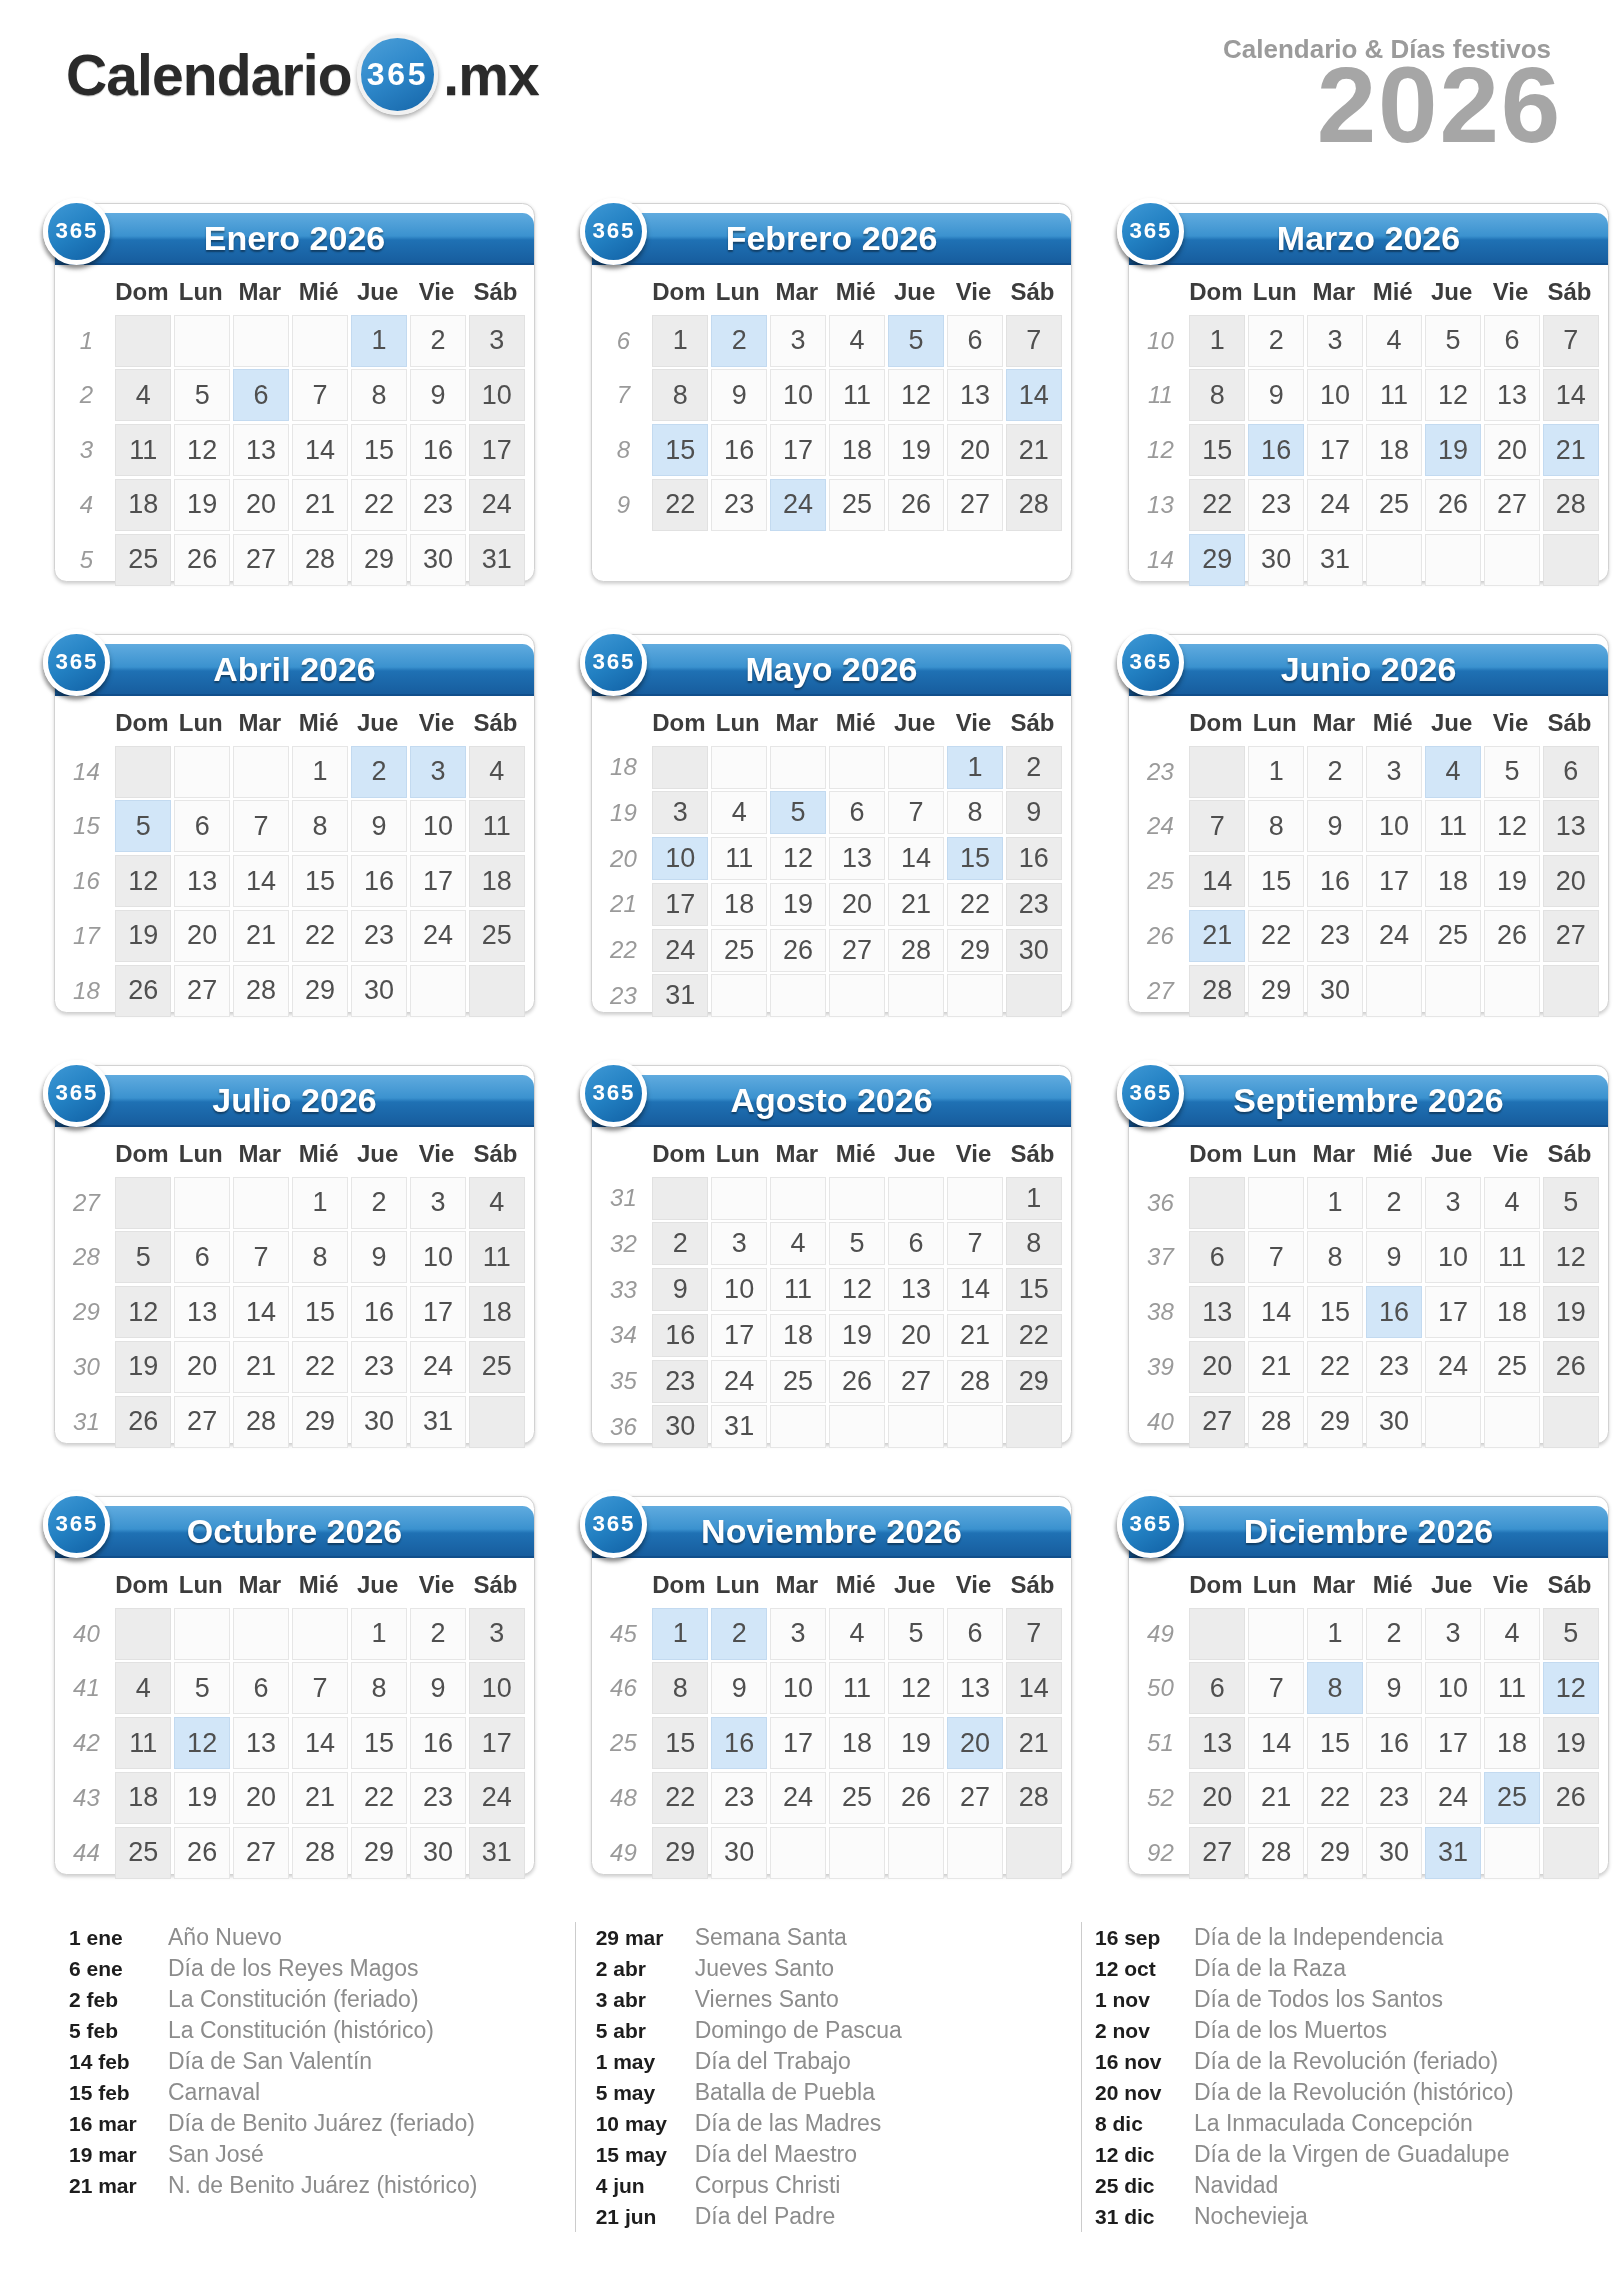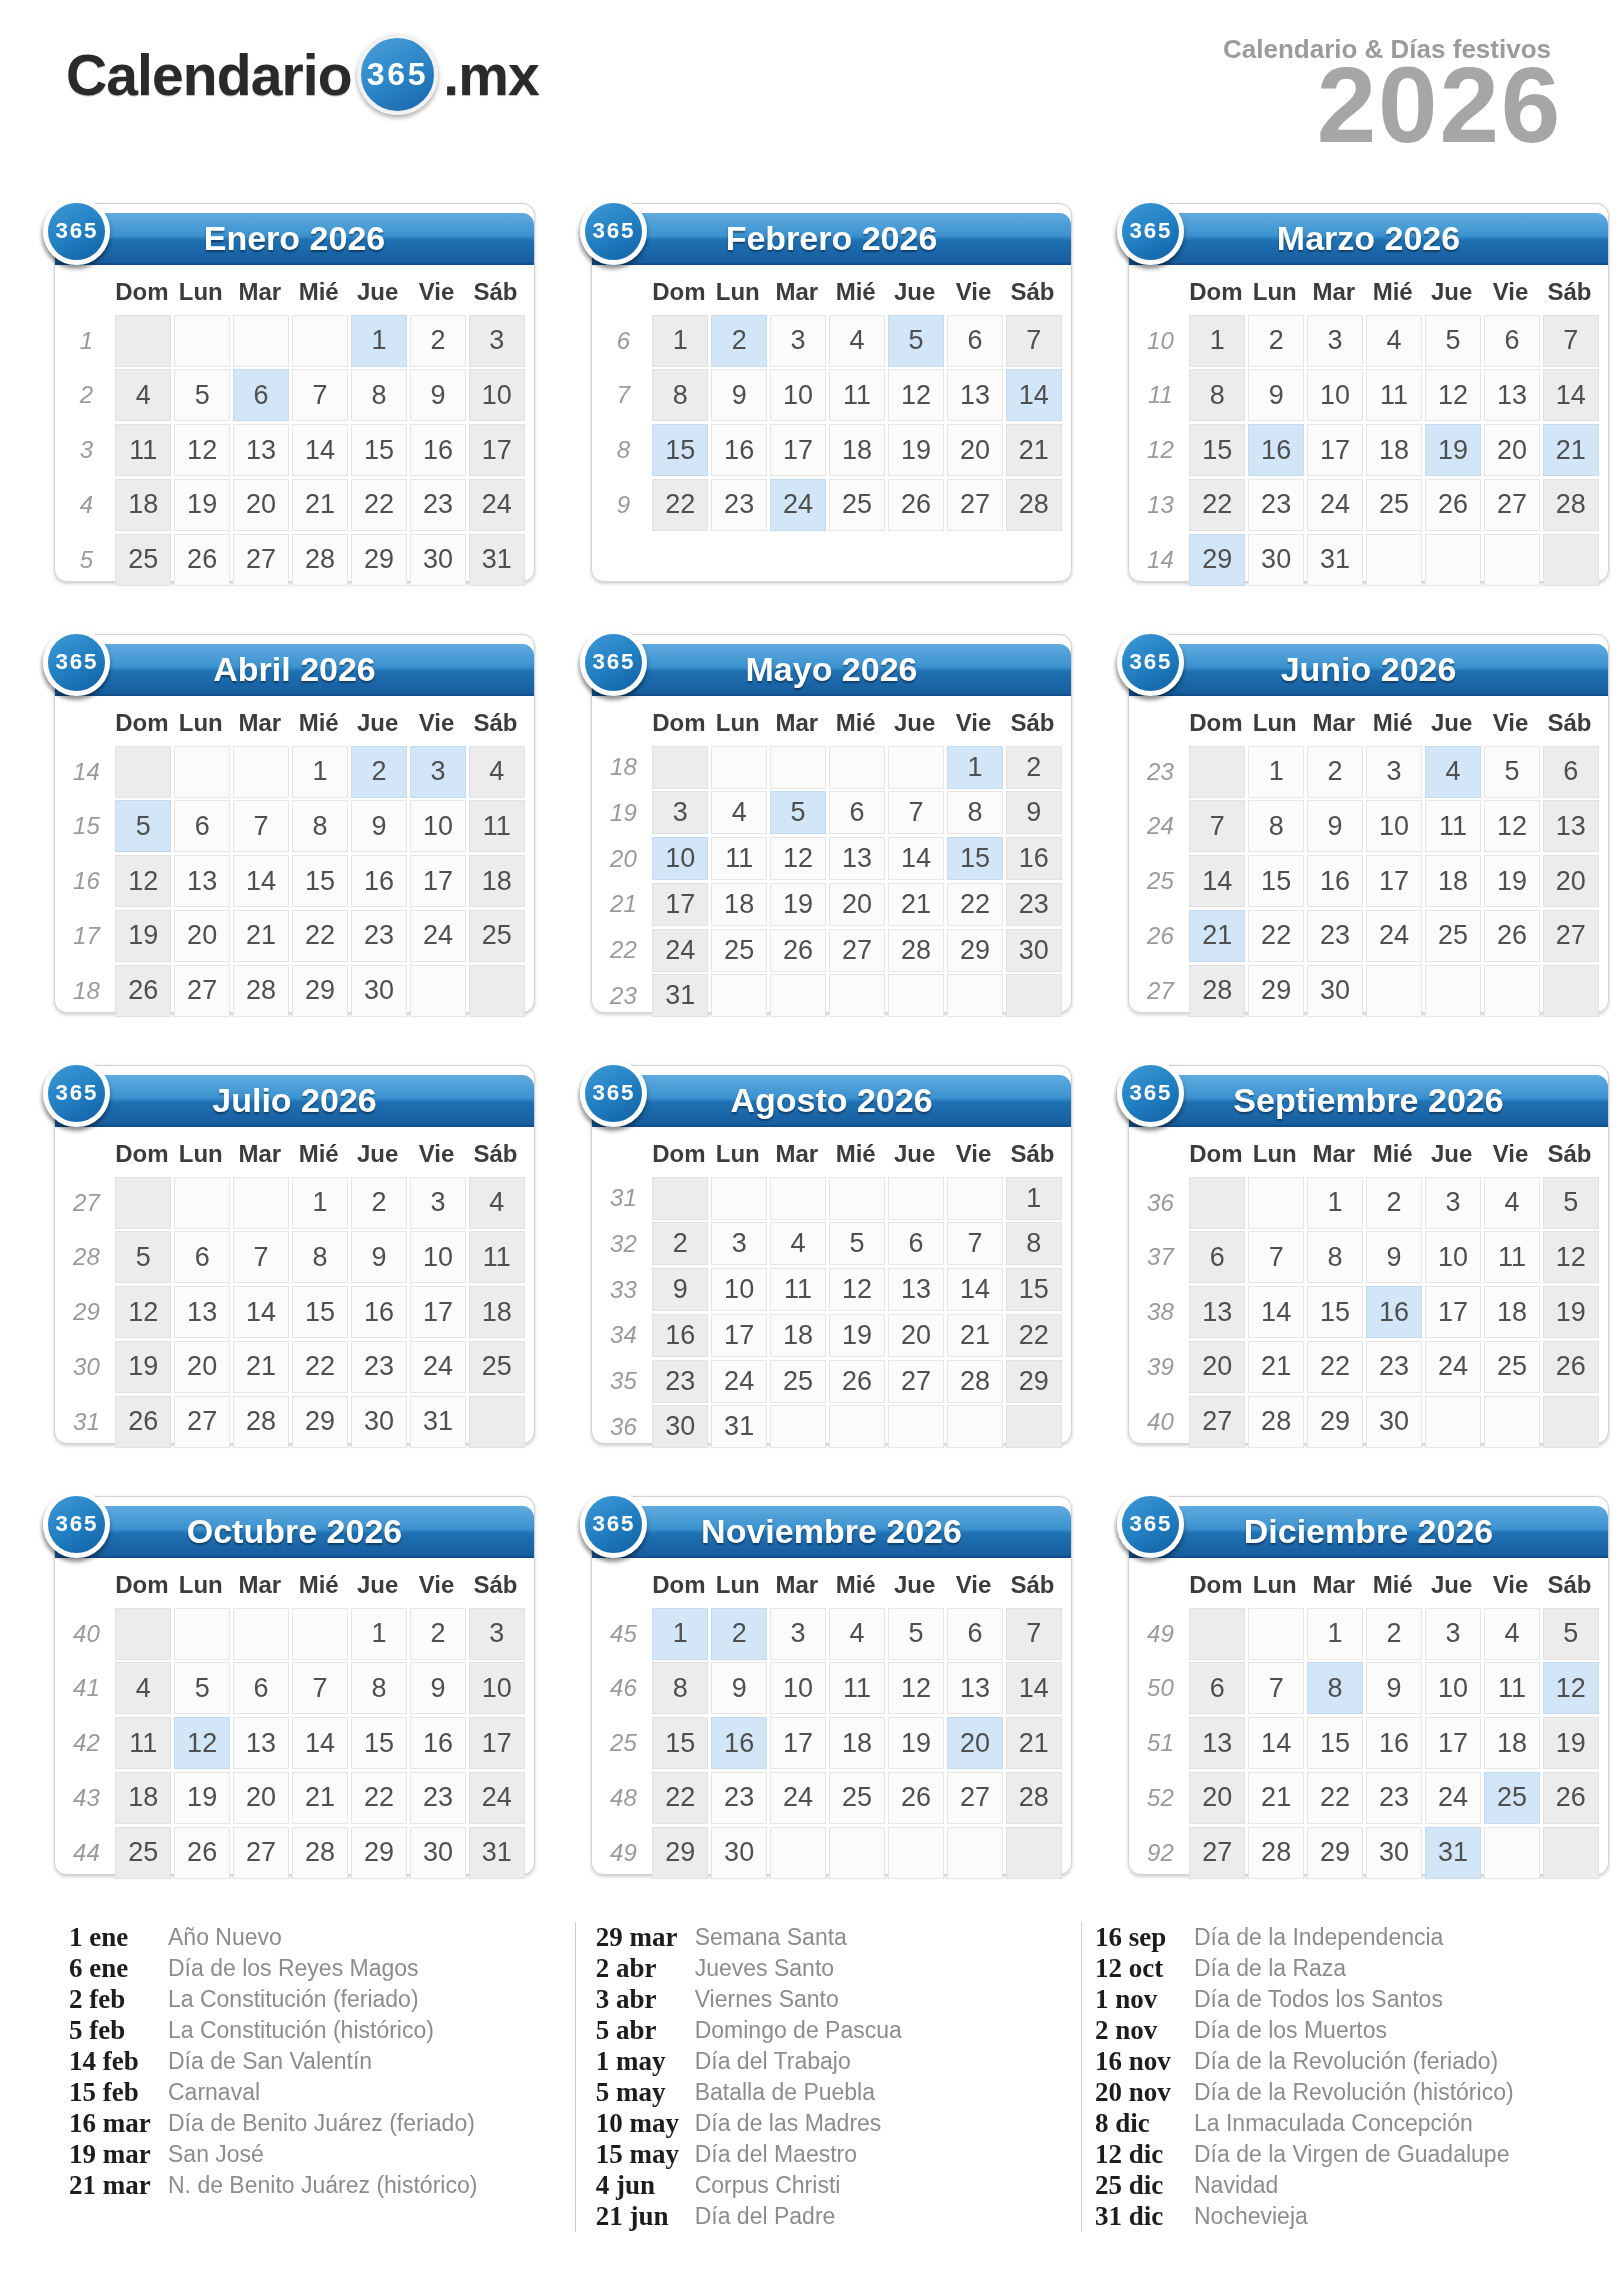--- a/index.html
+++ b/index.html
@@ -64,21 +64,21 @@
   }
   .day.we{background:var(--weekend,#ececec);border-color:#e1e1e1;}
   .day.hl{background:var(--highlight,#d2e6f8);border-color:#c3daf0;}
 
   
   #holidays{position:absolute;top:1922px;left:69px;display:flex;}
   .hcol{width:506px;box-sizing:border-box;}
   .hcol + .hcol{border-left:0.9px solid #ccc;padding-left:19.7px;}
   .hcol.c3{padding-left:13px;width:502px;}
   .hrow{display:flex;line-height:31px;}
-  .hdate{width:99px;flex:0 0 99px;font-size:27px;font-weight:bold;color:var(--holiday-date,#1d1d1d);font-family:Liberation Serif, serif;}
+  .hdate{width:99px;flex:0 0 99px;font-size:21px;font-weight:bold;color:var(--holiday-date,#1d1d1d);}
   .hname{font-size:23px;color:var(--holiday-name,#8c8c8c);}
 </style>
 </head>
 <body>
 
 <div class="page">
 
   <div class="logo">
     <span class="logo-text">Calendario</span>
     <span class="logo-badge">

